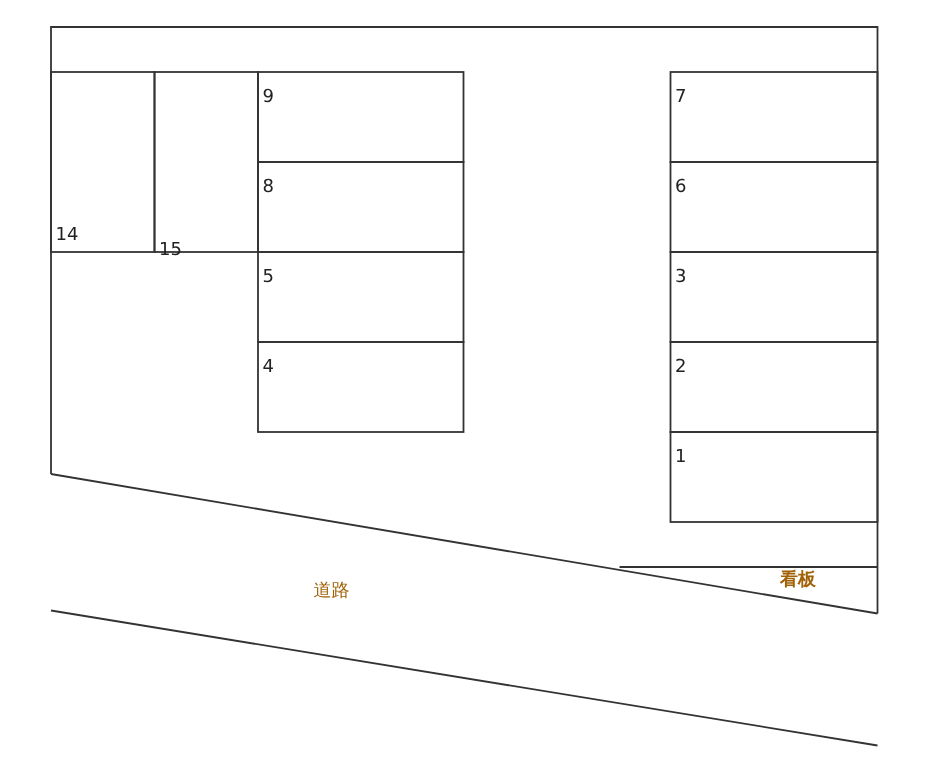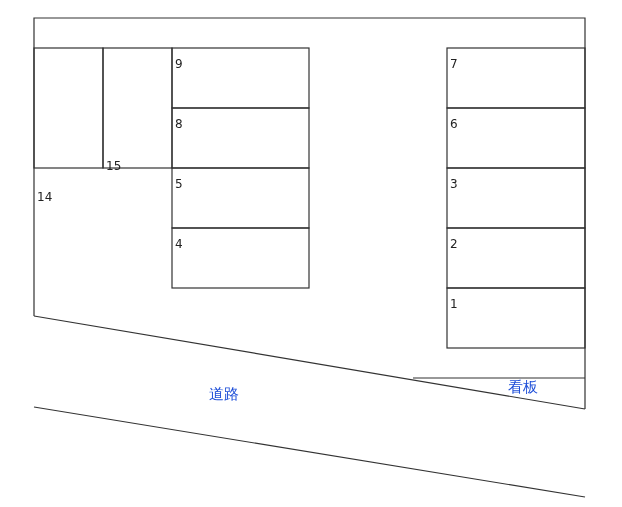--- a/index.html
+++ b/index.html
@@ -1,19 +1,19 @@
 <!DOCTYPE html>
 <html><head>
 <meta charset="utf-8">
 <style>
   html,body{margin:0;padding:0;background:#ffffff;}
   body{width:622px;height:507px;position:relative;overflow:hidden;font-family:"DejaVu Sans","Liberation Sans",sans-serif;}
   svg{position:absolute;left:0;top:0;}
   .lbl{position:absolute;font-size:12px;color:#222;line-height:1;}
-  .jp{position:absolute;font-size:15px;color:#1d4ed8;line-height:1;}
+  .jp{position:absolute;font-size:12px;color:#a16207;line-height:1;}
 </style>
 </head>
 <body>
 
 <svg width="622" height="507" viewBox="0 0 622 507">
   <g stroke="#333" stroke-width="1.2" fill="none">
 
     <polyline points="34,316 34,18 585,18 585,409"></polyline>
 
     <rect x="34" y="48" width="69" height="120"></rect>
@@ -30,26 +30,26 @@
     <rect x="447" y="228" width="138" height="60"></rect>
     <rect x="447" y="288" width="138" height="60"></rect>
 
     <line x1="413" y1="378" x2="585" y2="378"></line>
 
     <line x1="34" y1="316" x2="585" y2="409"></line>
     <line x1="34" y1="407" x2="585" y2="497"></line>
   </g>
 </svg>
 
-<span class="lbl" style="left:37px;top:150px;margin-top:41px;">14</span>
+<span class="lbl" style="left:37px;top:150px;">14</span>
 <span class="lbl" style="left:106px;top:160px;">15</span>
 <span class="lbl" style="left:175px;top:58px;">9</span>
 <span class="lbl" style="left:175px;top:118px;">8</span>
 <span class="lbl" style="left:175px;top:178px;">5</span>
 <span class="lbl" style="left:175px;top:238px;">4</span>
 <span class="lbl" style="left:450px;top:58px;">7</span>
 <span class="lbl" style="left:450px;top:118px;">6</span>
 <span class="lbl" style="left:450px;top:178px;">3</span>
 <span class="lbl" style="left:450px;top:238px;">2</span>
 <span class="lbl" style="left:450px;top:298px;">1</span>
 
 <span class="jp" style="left:209px;top:387px;">道路</span>
-<span class="jp" style="left:508px;top:380px;">看板</span>
+<span class="jp" style="left:520px;top:380px;font-weight:bold;">看板</span>
 
 </body></html>

